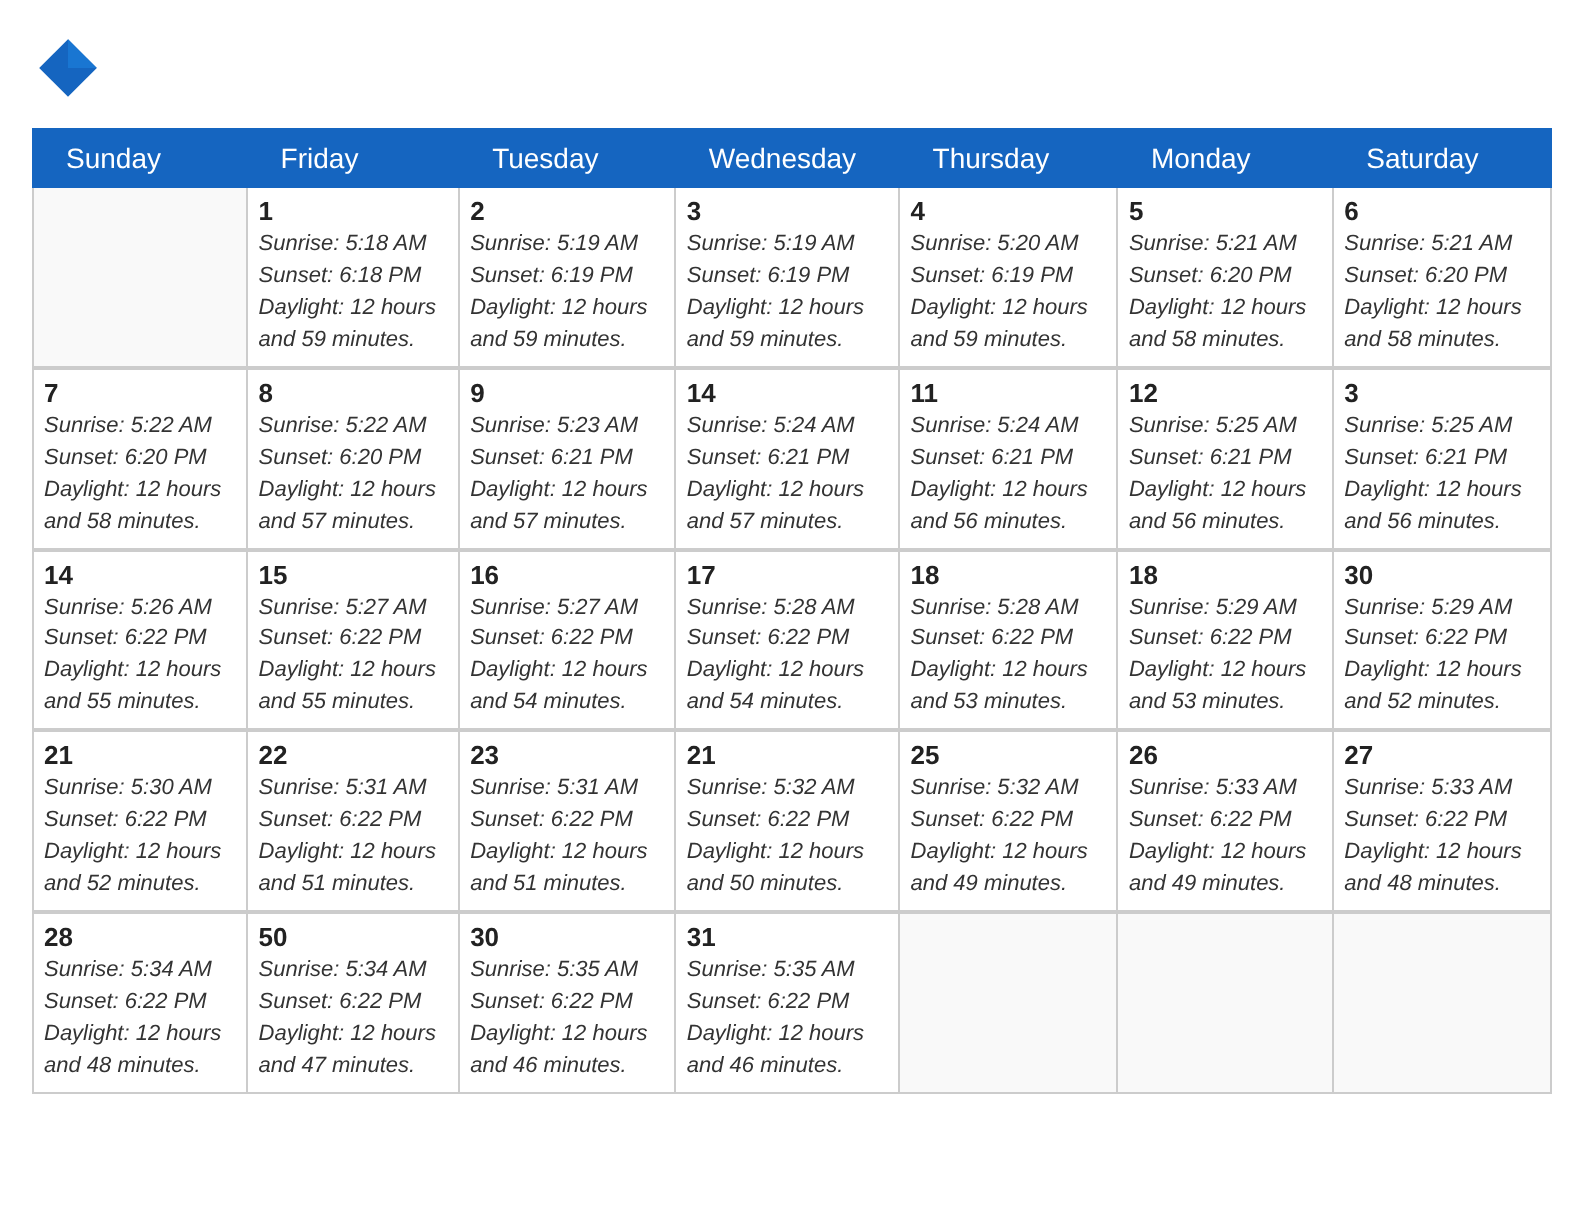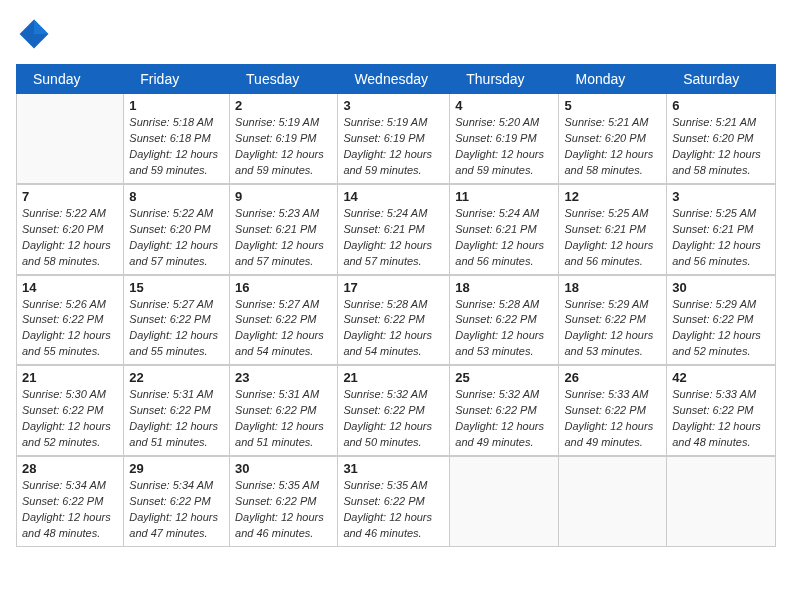--- a/index.html
+++ b/index.html
@@ -231,31 +231,31 @@
         </td>
         <td>
           <span class="day-number">25</span>
           <div class="day-info">Sunrise: 5:32 AM<br>Sunset: 6:22 PM<br>Daylight: 12 hours and 49 minutes.</div>
         </td>
         <td>
           <span class="day-number">26</span>
           <div class="day-info">Sunrise: 5:33 AM<br>Sunset: 6:22 PM<br>Daylight: 12 hours and 49 minutes.</div>
         </td>
         <td>
-          <span class="day-number">42</span>
+          <span class="day-number">27</span>
           <div class="day-info">Sunrise: 5:33 AM<br>Sunset: 6:22 PM<br>Daylight: 12 hours and 48 minutes.</div>
         </td>
       </tr>
       <tr class="row-divider">
         <td>
           <span class="day-number">28</span>
           <div class="day-info">Sunrise: 5:34 AM<br>Sunset: 6:22 PM<br>Daylight: 12 hours and 48 minutes.</div>
         </td>
         <td>
-          <span class="day-number">29</span>
+          <span class="day-number">50</span>
           <div class="day-info">Sunrise: 5:34 AM<br>Sunset: 6:22 PM<br>Daylight: 12 hours and 47 minutes.</div>
         </td>
         <td>
           <span class="day-number">30</span>
           <div class="day-info">Sunrise: 5:35 AM<br>Sunset: 6:22 PM<br>Daylight: 12 hours and 46 minutes.</div>
         </td>
         <td>
           <span class="day-number">31</span>
           <div class="day-info">Sunrise: 5:35 AM<br>Sunset: 6:22 PM<br>Daylight: 12 hours and 46 minutes.</div>
         </td>

